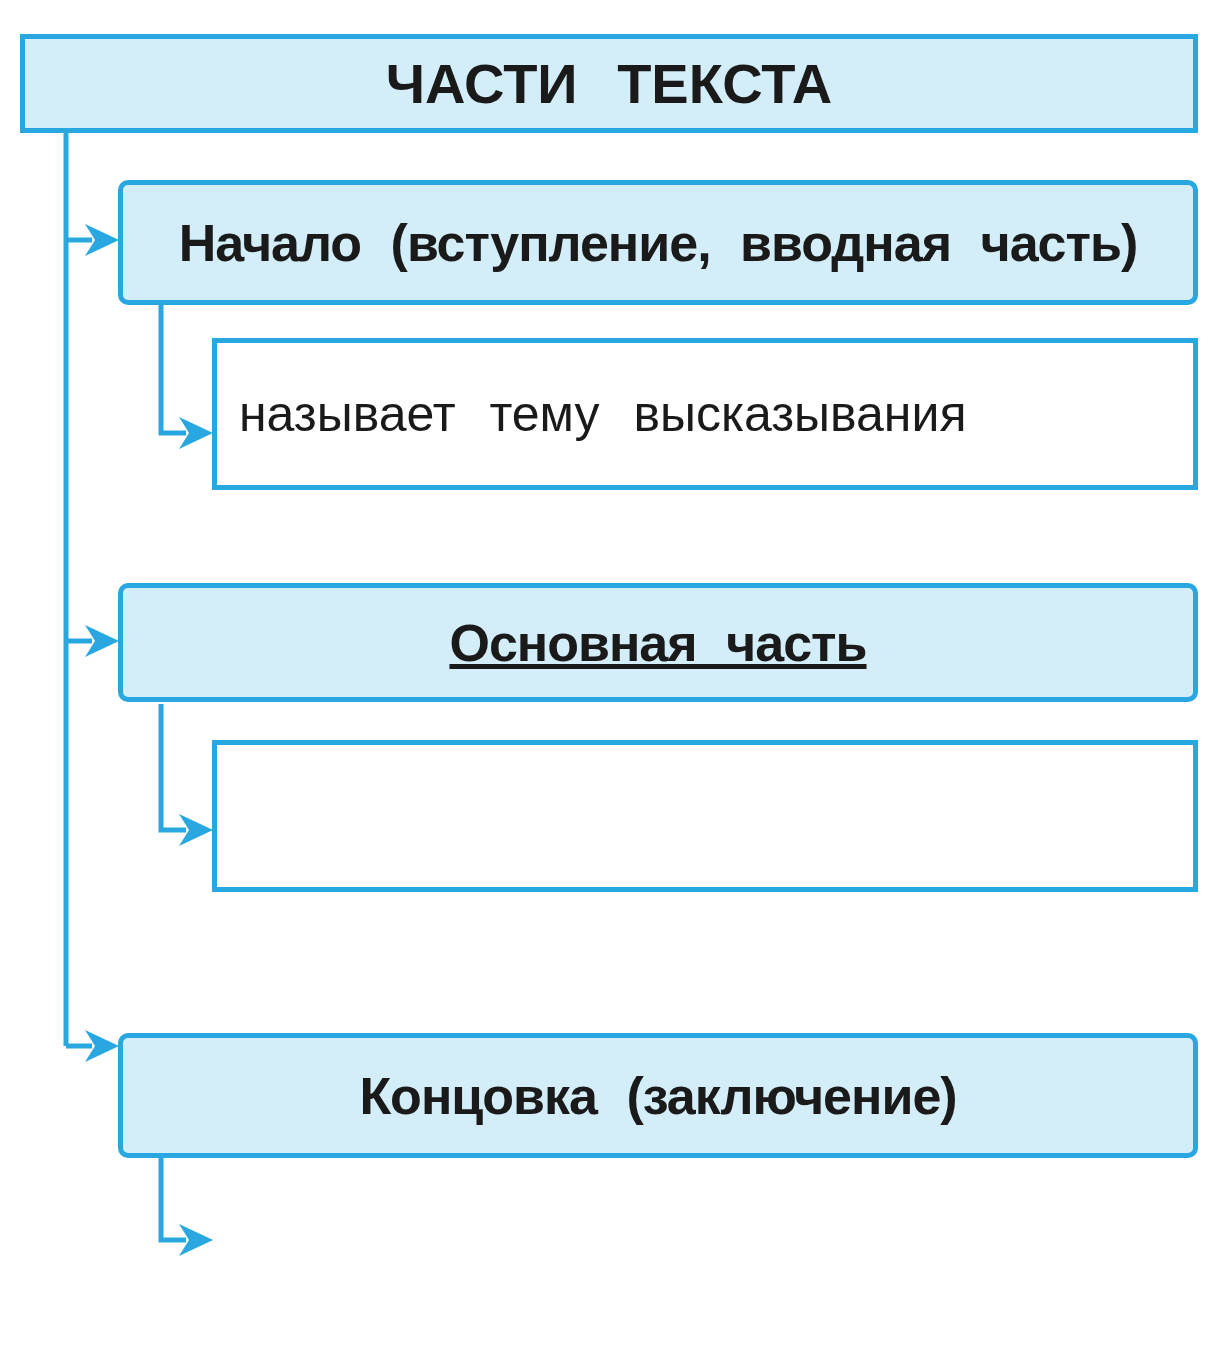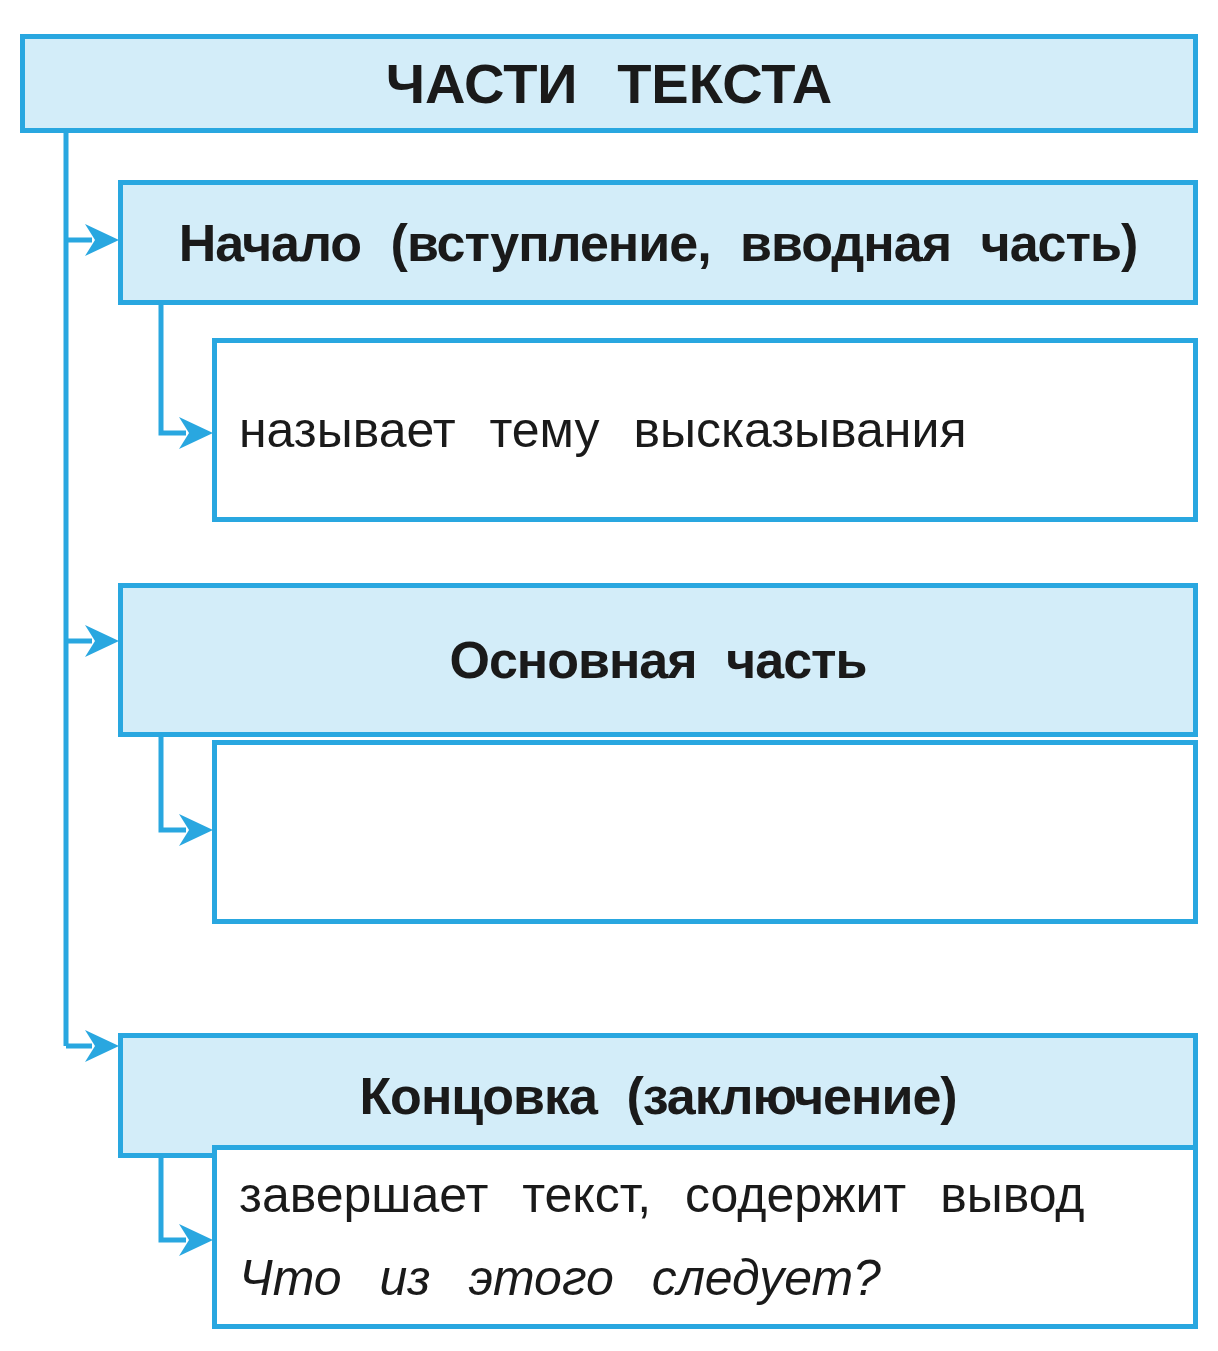--- a/index.html
+++ b/index.html
@@ -60,35 +60,36 @@
     font-size: 56px;
     font-weight: bold;
     word-spacing: 24px;
     letter-spacing: 0px;
     white-space: nowrap;
   }
   .section-box {
     left: 118px;
     width: 1080px;
     height: 125px;
+    border-radius: 10px;
   }
   .section-box .label {
     font-size: 52px;
     font-weight: bold;
     word-spacing: 16px;
     letter-spacing: -1px;
     white-space: nowrap;
   }
   .section-nachalo   { top: 180px; }
-  .section-osnovnaya { top: 583px; height: 154px; }
+  .section-osnovnaya { top: 583px; height: 119px; text-decoration: underline; }
   .section-kontsovka { top: 985px; margin-top: 48px; }
   .detail-box {
     left: 212px;
     width: 986px;
-    height: 184px;
+    height: 152px;
   }
   .detail-nachalo   { top: 338px; }
   .detail-osnovnaya { top: 740px; }
   .detail-kontsovka { top: 1145px; }
   .detail-box .desc {
     font-size: 50px;
     line-height: 1.66;
     word-spacing: 20px;
     white-space: nowrap;
   }
@@ -136,18 +137,14 @@
     <span class="label">Основная часть</span>
   </div>
 
   <div class="box white detail-box detail-osnovnaya">
   </div>
 
   <div class="box blue section-box section-kontsovka">
     <span class="label">Концовка (заключение)</span>
   </div>
 
-  <div class="box white detail-box detail-kontsovka">
-    <p class="desc">завершает текст, содержит вывод</p>
-    <p class="questions">Что из этого следует?</p>
-  </div>
 
 </div>
 
 </body></html>

